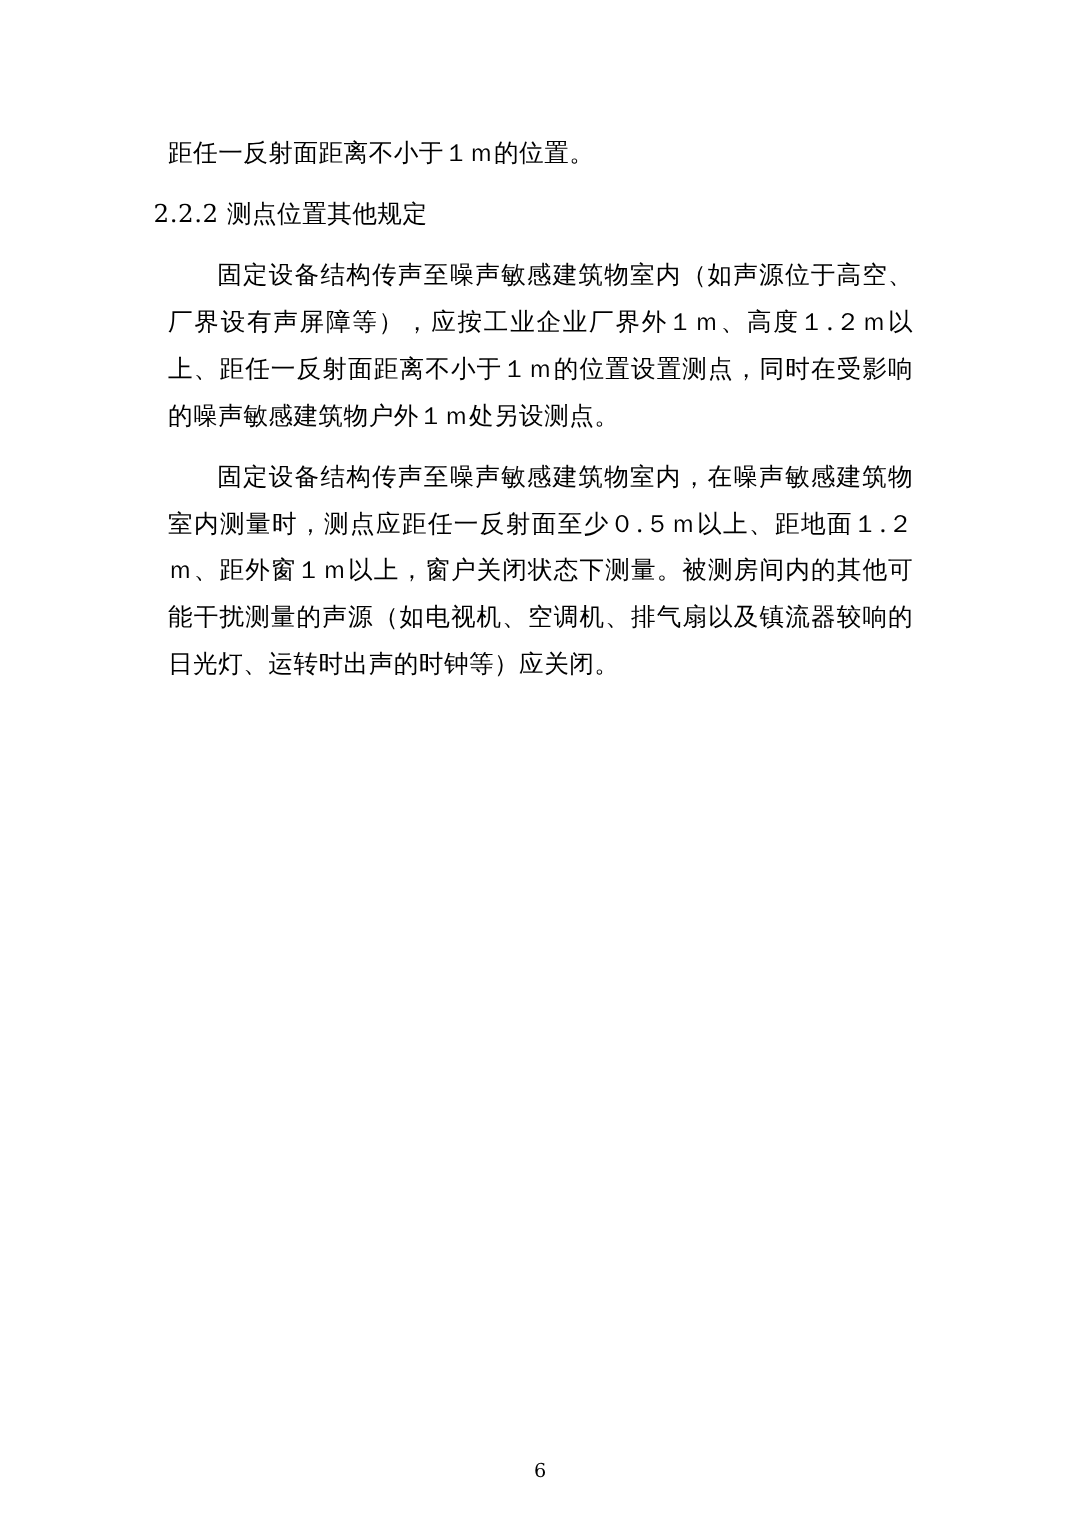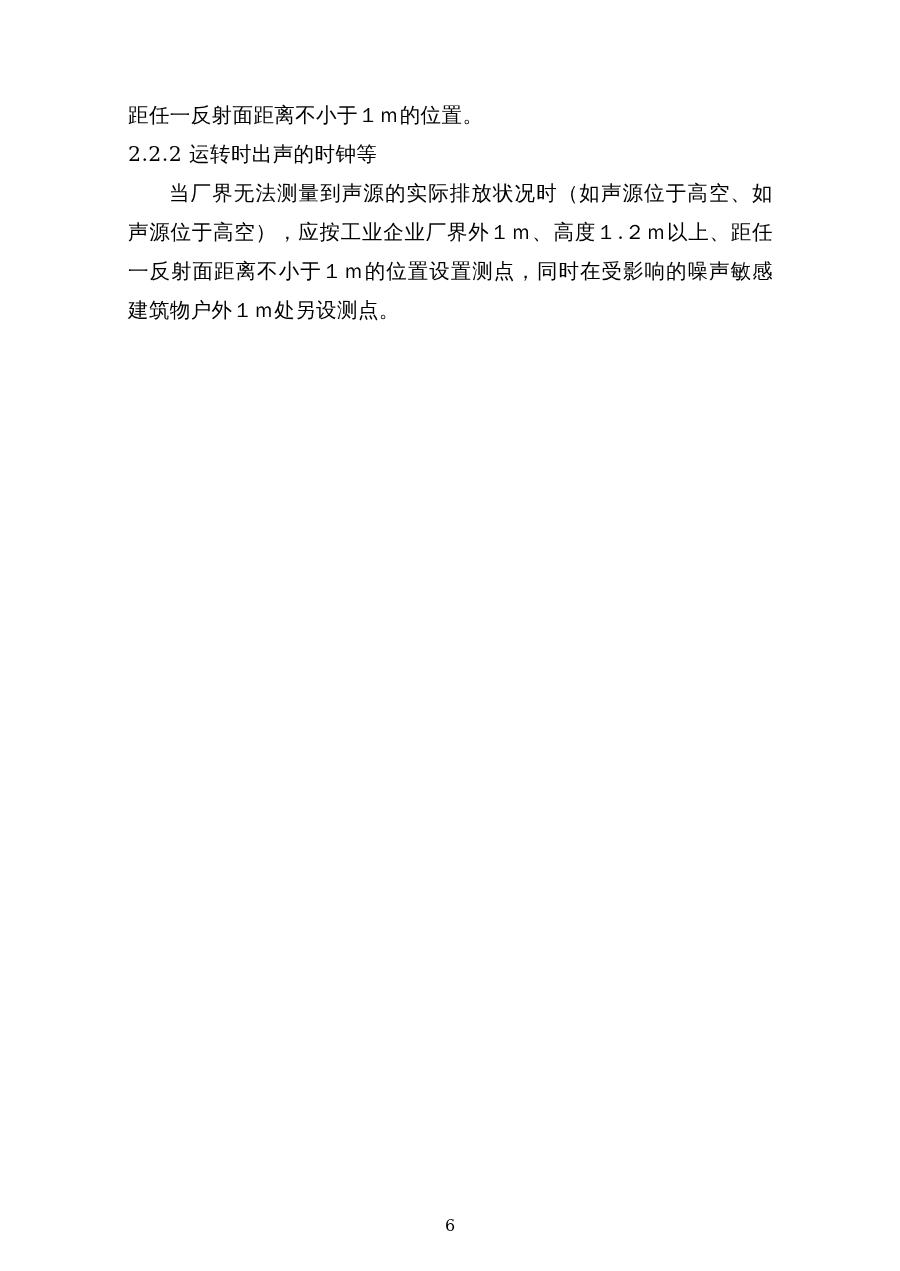--- a/index.html
+++ b/index.html
@@ -28,21 +28,21 @@
     left: 128px;
     top: 96px;
     width: 645px;
   }
   .para {
     font-size: 20.5px;
     line-height: 39px;
     text-align: justify;
     text-justify: inter-ideograph;
     letter-spacing: 0.4px;
-    margin: 0;
+    margin: 12px;
     white-space: pre-wrap;
   }
   .para.indent {
     text-indent: 41px;
   }
   .para.noindent {
     text-indent: 0;
   }
   .heading {
     font-size: 20.5px;
@@ -61,17 +61,18 @@
     font-family: "DejaVu Serif", "Liberation Serif", serif;
     color: #000;
   }
 </style>
 </head>
 <body>
 
 <div class="page">
   <div class="content">
     <p class="para noindent">距任一反射面距离不小于１ｍ的位置。</p>
-    <p class="heading">2.2.2 运转时出声的时钟等</p>
-    <p class="para indent">当厂界无法测量到声源的实际排放状况时（如声源位于高空、如声源位于高空），应按工业企业厂界外１ｍ、高度１.２ｍ以上、距任一反射面距离不小于１ｍ的位置设置测点，同时在受影响的噪声敏感建筑物户外１ｍ处另设测点。</p>
+    <p class="heading">2.2.2 测点位置其他规定</p>
+    <p class="para indent">固定设备结构传声至噪声敏感建筑物室内（如声源位于高空、厂界设有声屏障等），应按工业企业厂界外１ｍ、高度１.２ｍ以上、距任一反射面距离不小于１ｍ的位置设置测点，同时在受影响的噪声敏感建筑物户外１ｍ处另设测点。</p>
+    <p class="para indent">固定设备结构传声至噪声敏感建筑物室内，在噪声敏感建筑物室内测量时，测点应距任一反射面至少０.５ｍ以上、距地面１.２ｍ、距外窗１ｍ以上，窗户关闭状态下测量。被测房间内的其他可能干扰测量的声源（如电视机、空调机、排气扇以及镇流器较响的日光灯、运转时出声的时钟等）应关闭。</p>
   </div>
   <div class="page-number">6</div>
 </div>
 
 </body></html>

